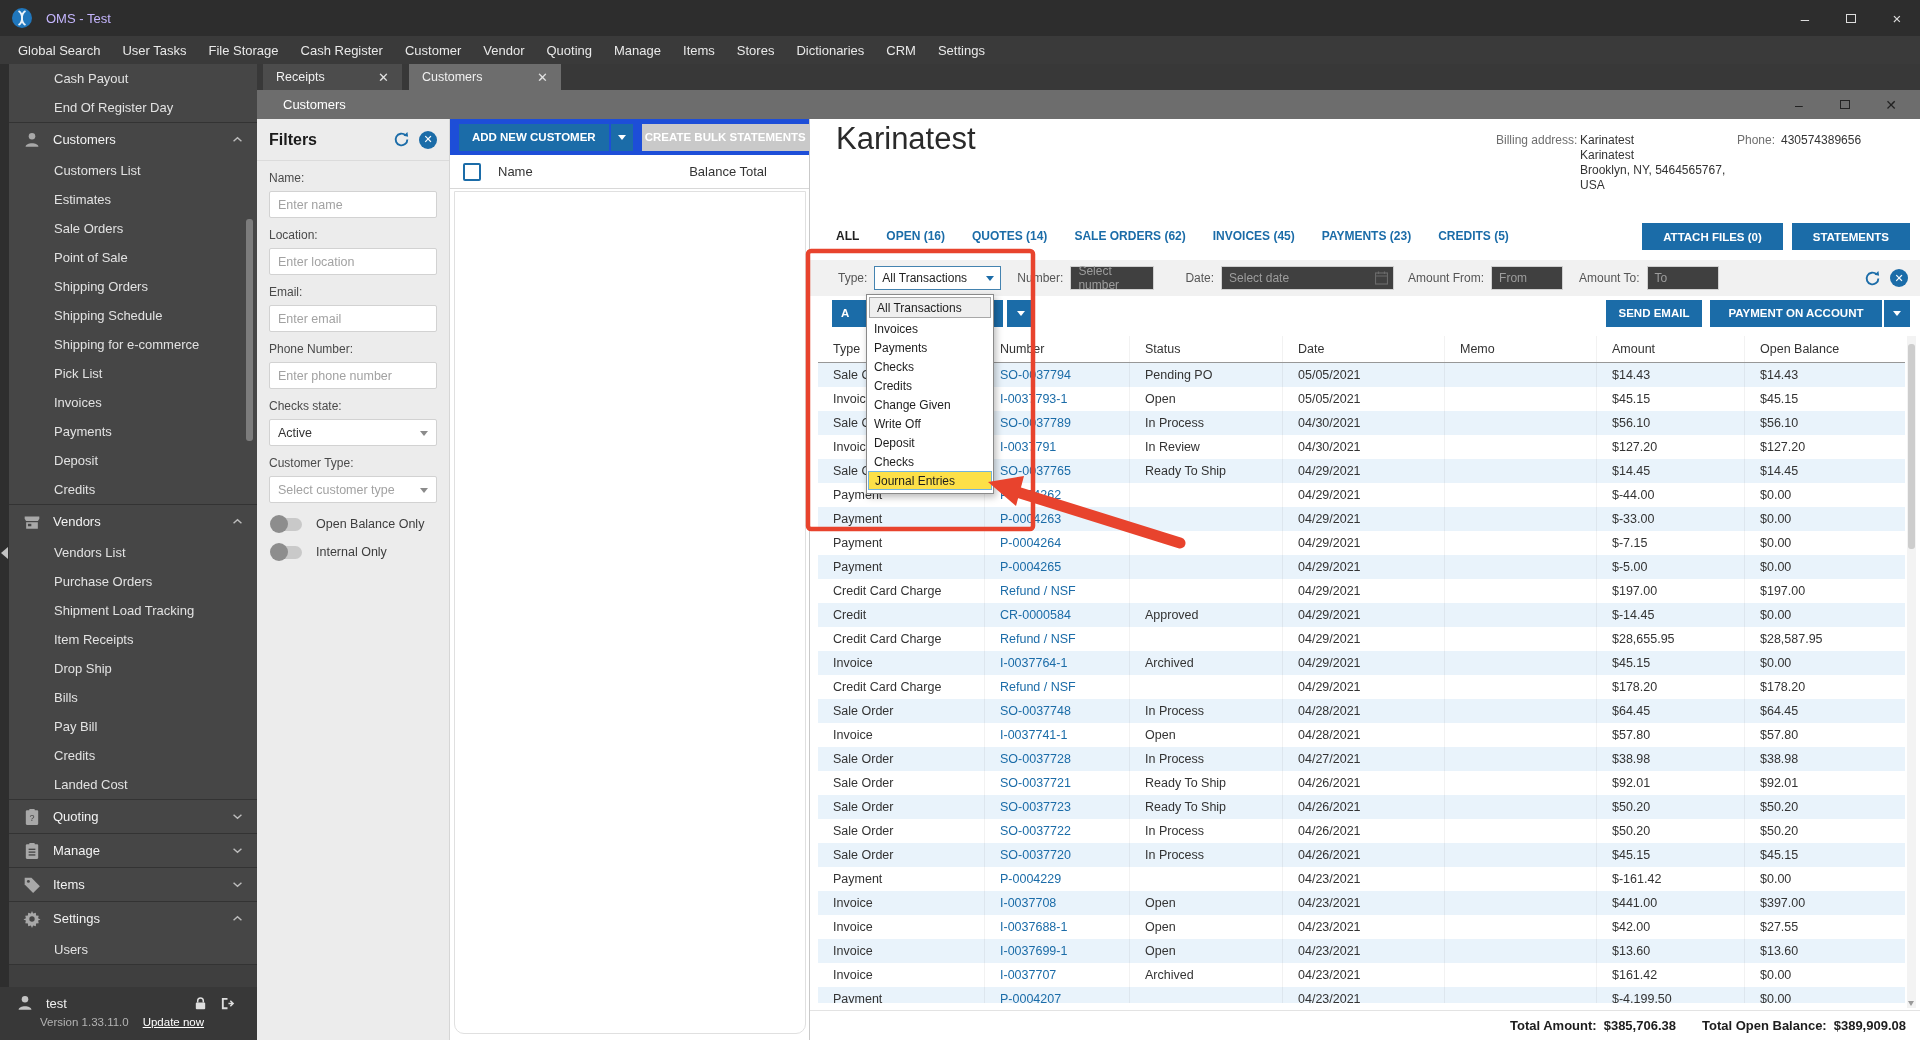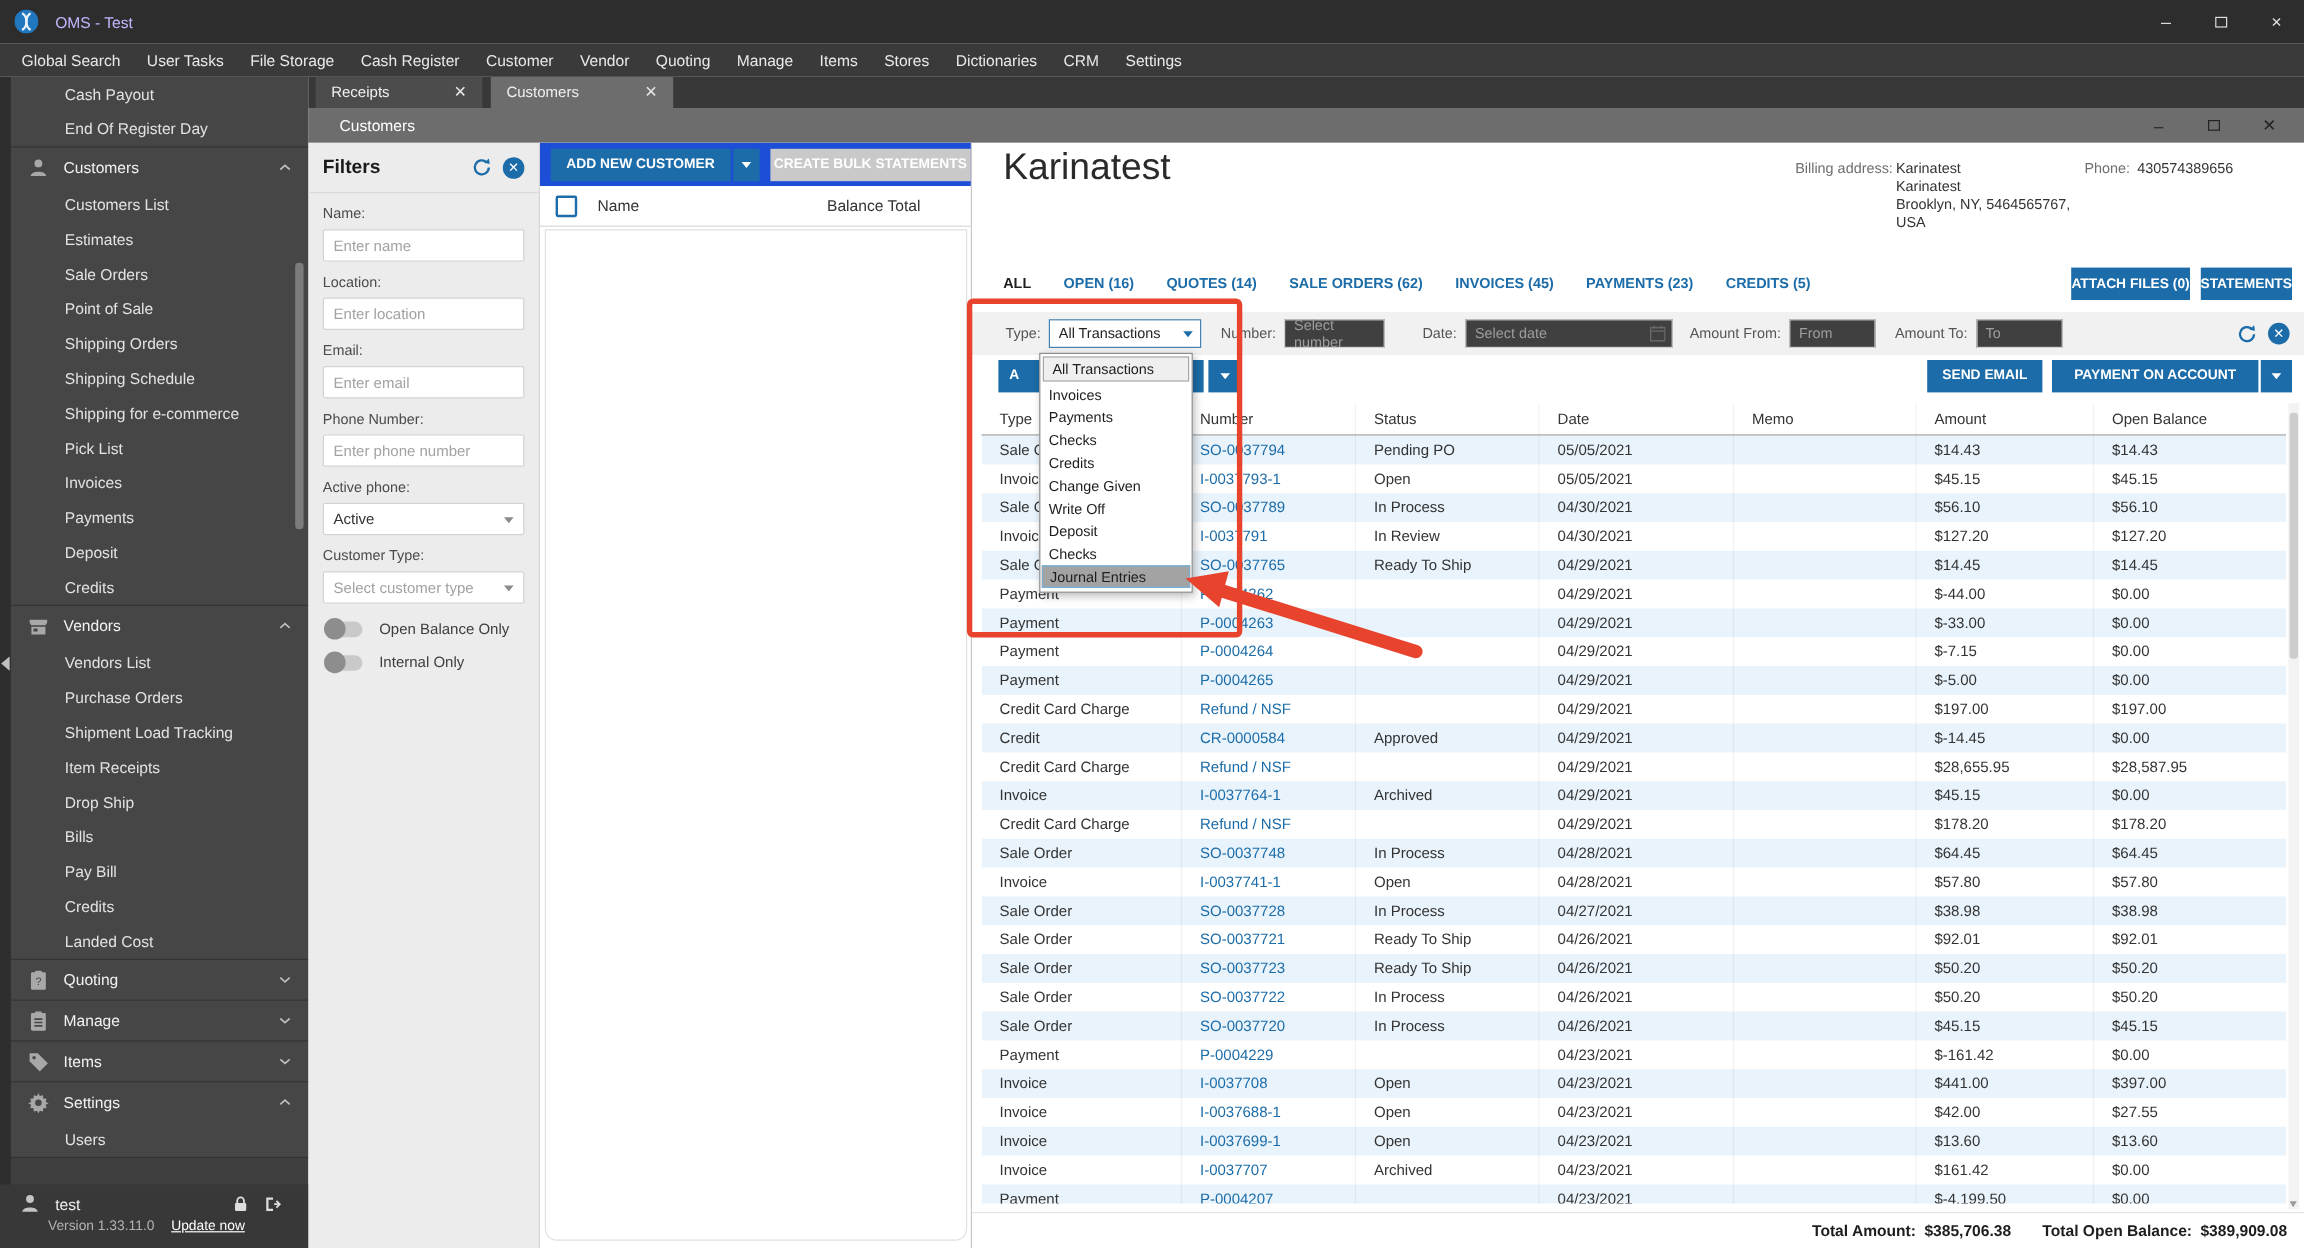--- a/index.html
+++ b/index.html
@@ -80,21 +80,21 @@
 .detail{position:absolute;left:810px;top:119px;right:0;bottom:0;background:#fff}
 .cust-name{position:absolute;left:26px;top:2px;font-size:31px;color:#2a2a2a}
 .bill-label{position:absolute;left:686px;top:14px;font-size:12px;color:#6e6e6e}
 .bill-lines{position:absolute;left:770px;top:14px;font-size:12px;color:#333;line-height:15px;width:170px}
 .phone-label{position:absolute;left:927px;top:14px;font-size:12px;color:#6e6e6e}
 .phone-val{position:absolute;left:971px;top:14px;font-size:12px;color:#333}
 .dtabs{position:absolute;left:26px;top:110px;display:flex;gap:27px}
 .dtab{font-size:12px;font-weight:bold;color:#1b6ca8;padding-bottom:7px;white-space:nowrap}
 .dtab.active{color:#1f1f1f;border-bottom:3px solid #14578c}
 .head-btns{position:absolute;right:10px;top:104px;display:flex;gap:9px}
-.hbtn{padding:0 0;height:27px}
+.hbtn{padding:0 21px;height:27px}
 .fstrip{position:absolute;left:0;top:141px;right:0;height:36px;background:#f1f1f1;display:flex;align-items:center;font-size:12px;color:#555}
 .fs-label{margin-left:16px;white-space:nowrap}
 .fs-label.first{margin-left:28px}
 .combo{width:127px;height:24px;margin-left:7px;background:#fff;border:1px solid #4483b0;display:flex;align-items:center;padding:0 18px 0 7px;font-size:12px;color:#222;position:relative}
 .combo-caret{position:absolute;right:6px;top:9px;width:0;height:0;border-left:4px solid transparent;border-right:4px solid transparent;border-top:5px solid #1b6ca8}
 .tinput{height:24px;margin-left:7px;background:#404040;border:1px solid #d0d0d0;font-size:12px;color:#9d9d9d;display:flex;align-items:center;padding:0 7px;position:relative}
 .w-number{width:84px}.w-date{width:173px}.w-from{width:72px}.w-to{width:72px}
 .cal{position:absolute;right:5px;top:4px}
 .fs-icons{margin-left:auto;display:flex;align-items:center;margin-right:12px}
 .actionrow{position:absolute;left:0;top:177px;right:0;height:34px;background:#fff;display:flex;align-items:center}
@@ -112,21 +112,21 @@
 .link{color:#1b6ca8}
 .vscroll{position:absolute;right:4px;top:217px;width:9px;height:672px;background:#f3f3f3}
 .vthumb{position:absolute;left:1px;top:8px;width:7px;height:205px;background:#cdcdcd;border-radius:3px}
 .vdown{position:absolute;left:1px;bottom:2px;width:0;height:0;border-left:3.5px solid transparent;border-right:3.5px solid transparent;border-top:5px solid #9a9a9a}
 .totals{position:absolute;left:0;bottom:0;right:0;height:30px;background:#fff;border-top:1px solid #e3e3e3;display:flex;align-items:center;justify-content:flex-end;gap:26px;padding-right:14px;font-size:13px;font-weight:bold;color:#1d1d1d}
 .tot-pair{display:flex;gap:7px}
 
 .popup{position:absolute;left:866px;top:294px;width:128px;background:#fff;border:1px solid #8a8a8a;box-shadow:2px 3px 7px rgba(0,0,0,.28);z-index:40;padding-bottom:3px}
 .pitem{height:19px;display:flex;align-items:center;padding-left:7px;font-size:12px;color:#1d1d1d;white-space:nowrap}
 .pitem.current{margin:2px 2px 1px;background:#efefef;border:1px solid #a8a8a8;height:21px}
-.pitem.hl{background:#a3a3a3;box-shadow:inset 0 0 0 1px #73b2dd;margin:0 1px}
+.pitem.hl{background:#fde047;box-shadow:inset 0 0 0 1px #73b2dd;margin:0 1px}
 
 .annot{position:absolute;left:0;top:0;width:1920px;height:1040px;z-index:60;pointer-events:none}
 </style>
 </head>
 <body>
 
 <div class="titlebar">
   <svg class="app-icon" viewBox="0 0 16 16">
     <circle cx="8" cy="8" r="8" fill="#2077bd"></circle>
     <path d="M5.2 2.4c3.8 2.2 3.8 9 0 11.2" stroke="#eaf3fb" stroke-width="1.5" fill="none"></path>
@@ -361,21 +361,21 @@
   </div>
   <div class="f-field">
     <label>Email:</label>
     <input class="f-input" placeholder="Enter email" style="">
   </div>
   <div class="f-field">
     <label>Phone Number:</label>
     <input class="f-input" placeholder="Enter phone number" style="">
   </div>
   <div class="f-field">
-    <label>Active phone:</label>
+    <label>Checks state:</label>
     <div class="f-select">
       <div class="f-input">
           <span>Active</span>
         </div>
       <span class="sel-caret"></span>
     </div>
   </div>
   <div class="f-field">
     <label>Customer Type:</label>
     <div class="f-select">

